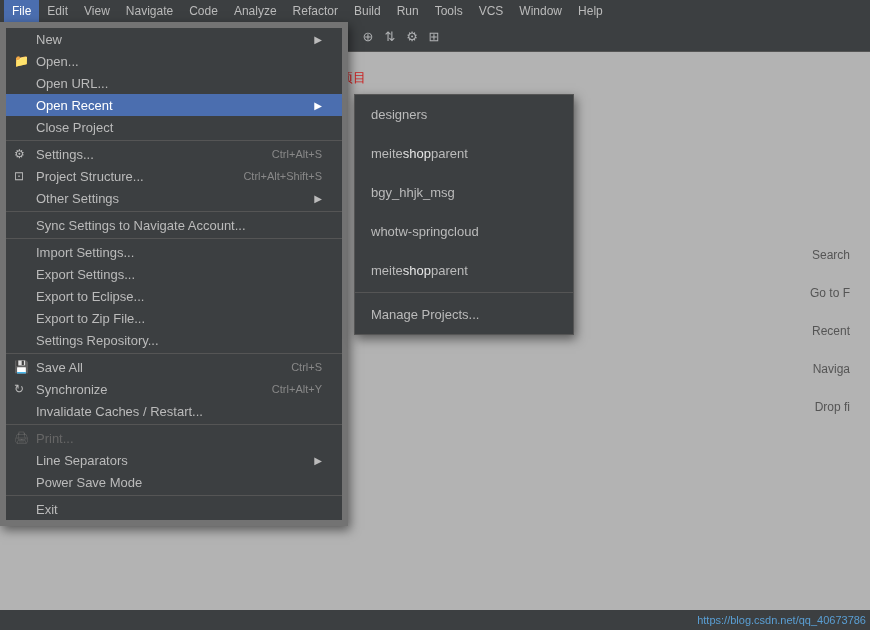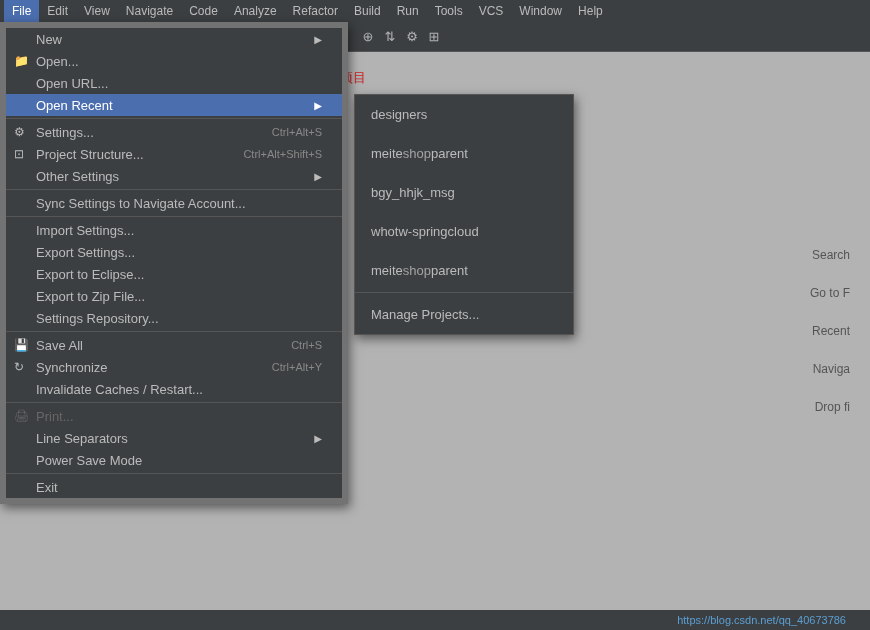--- a/index.html
+++ b/index.html
@@ -92,21 +92,21 @@
     }
 
     
     .status-bar {
       position: absolute;
       bottom: 0; left: 0; right: 0;
       height: 20px;
       background: #3c3f41;
       display: flex;
       align-items: center;
-      padding: 0 24px;
+      padding: 0 4px;
     }
 
     .status-url {
       color: #5a9fd4;
       font-size: 11px;
       margin-left: auto;
     }
 
     
     .dropdown-overlay {
@@ -186,21 +186,21 @@
     .recent-submenu-item {
       display: flex;
       align-items: center;
       padding: 12px 16px;
       color: #bbbbbb;
       cursor: pointer;
       min-height: 22px;
     }
 
     .recent-submenu-item .highlight {
-      color: #a3a3a3;
+      color: #e5e5e5;
     }
 
     .recent-separator {
       height: 1px;
       background: #555;
       margin: 2px 0;
     }
 
     .toolbar-btn {
       width: 20px;
@@ -308,20 +308,23 @@
         <div class="recent-submenu-item">
           <span>meite<span class="highlight">shop</span>parent</span>
         </div>
         <div class="recent-separator"></div>
         <div class="recent-submenu-item">
           <span>Manage Projects...</span>
         </div>
       </div>
     </div>
 
+    <div class="file-menu-item">
+      <span>Close Project</span>
+    </div>
     <div class="menu-separator"></div>
 
     <div class="file-menu-item">
       <span class="menu-icon">⚙</span>
       <span>Settings...</span>
       <span class="shortcut">Ctrl+Alt+S</span>
     </div>
 
     <div class="file-menu-item">
       <span class="menu-icon">⊡</span>

